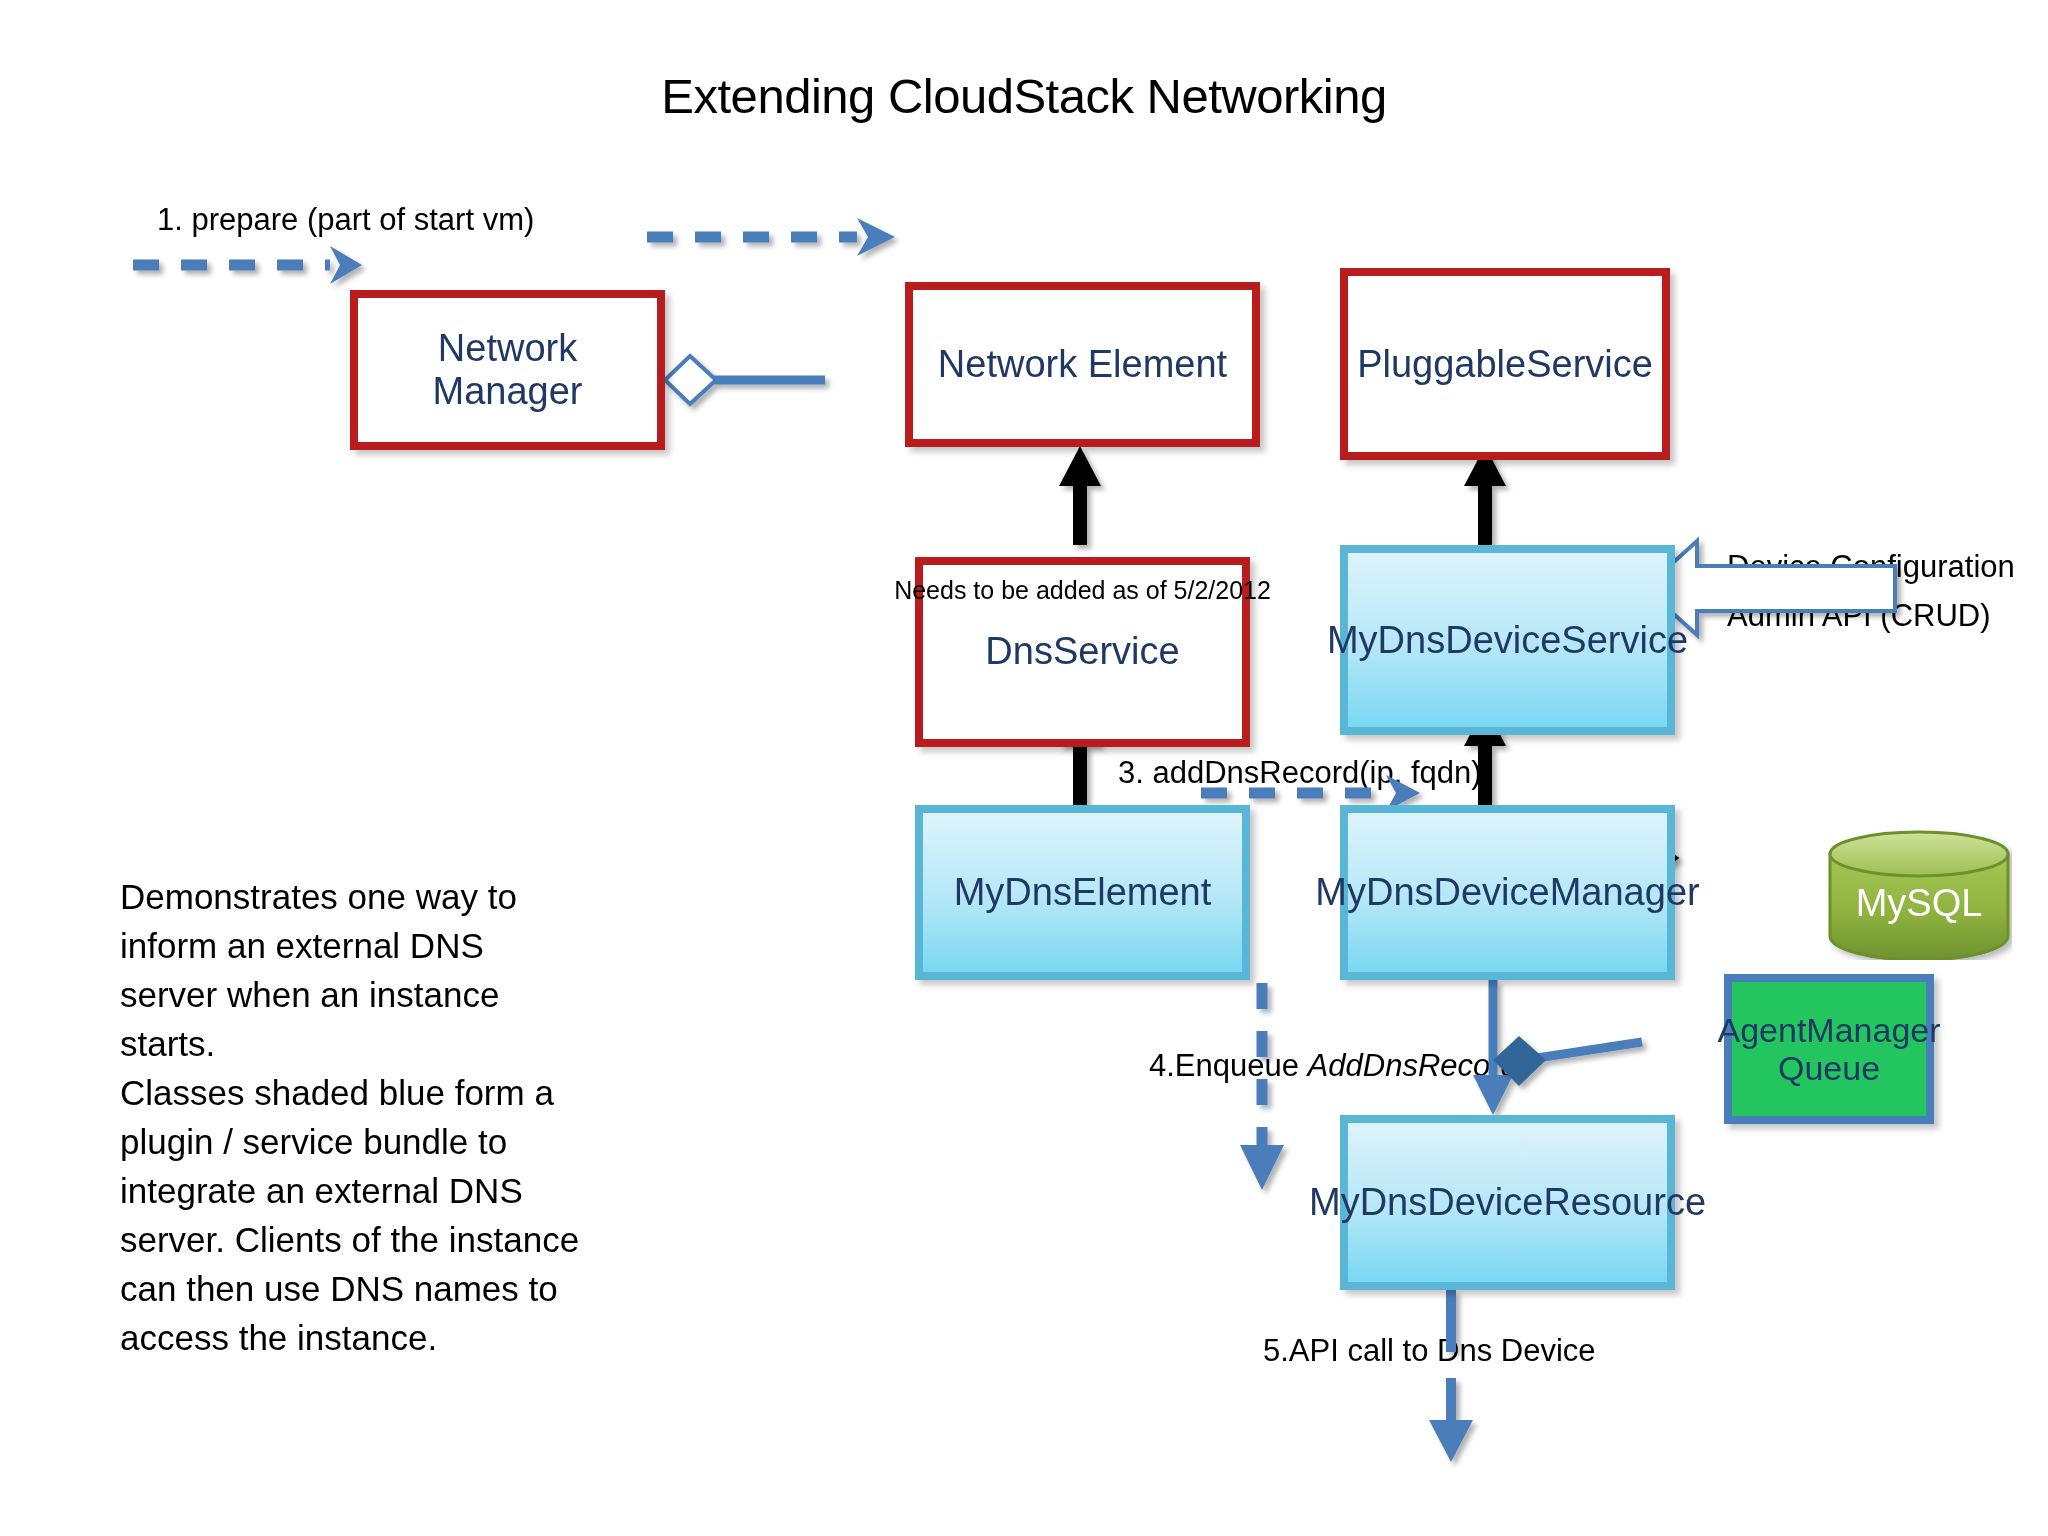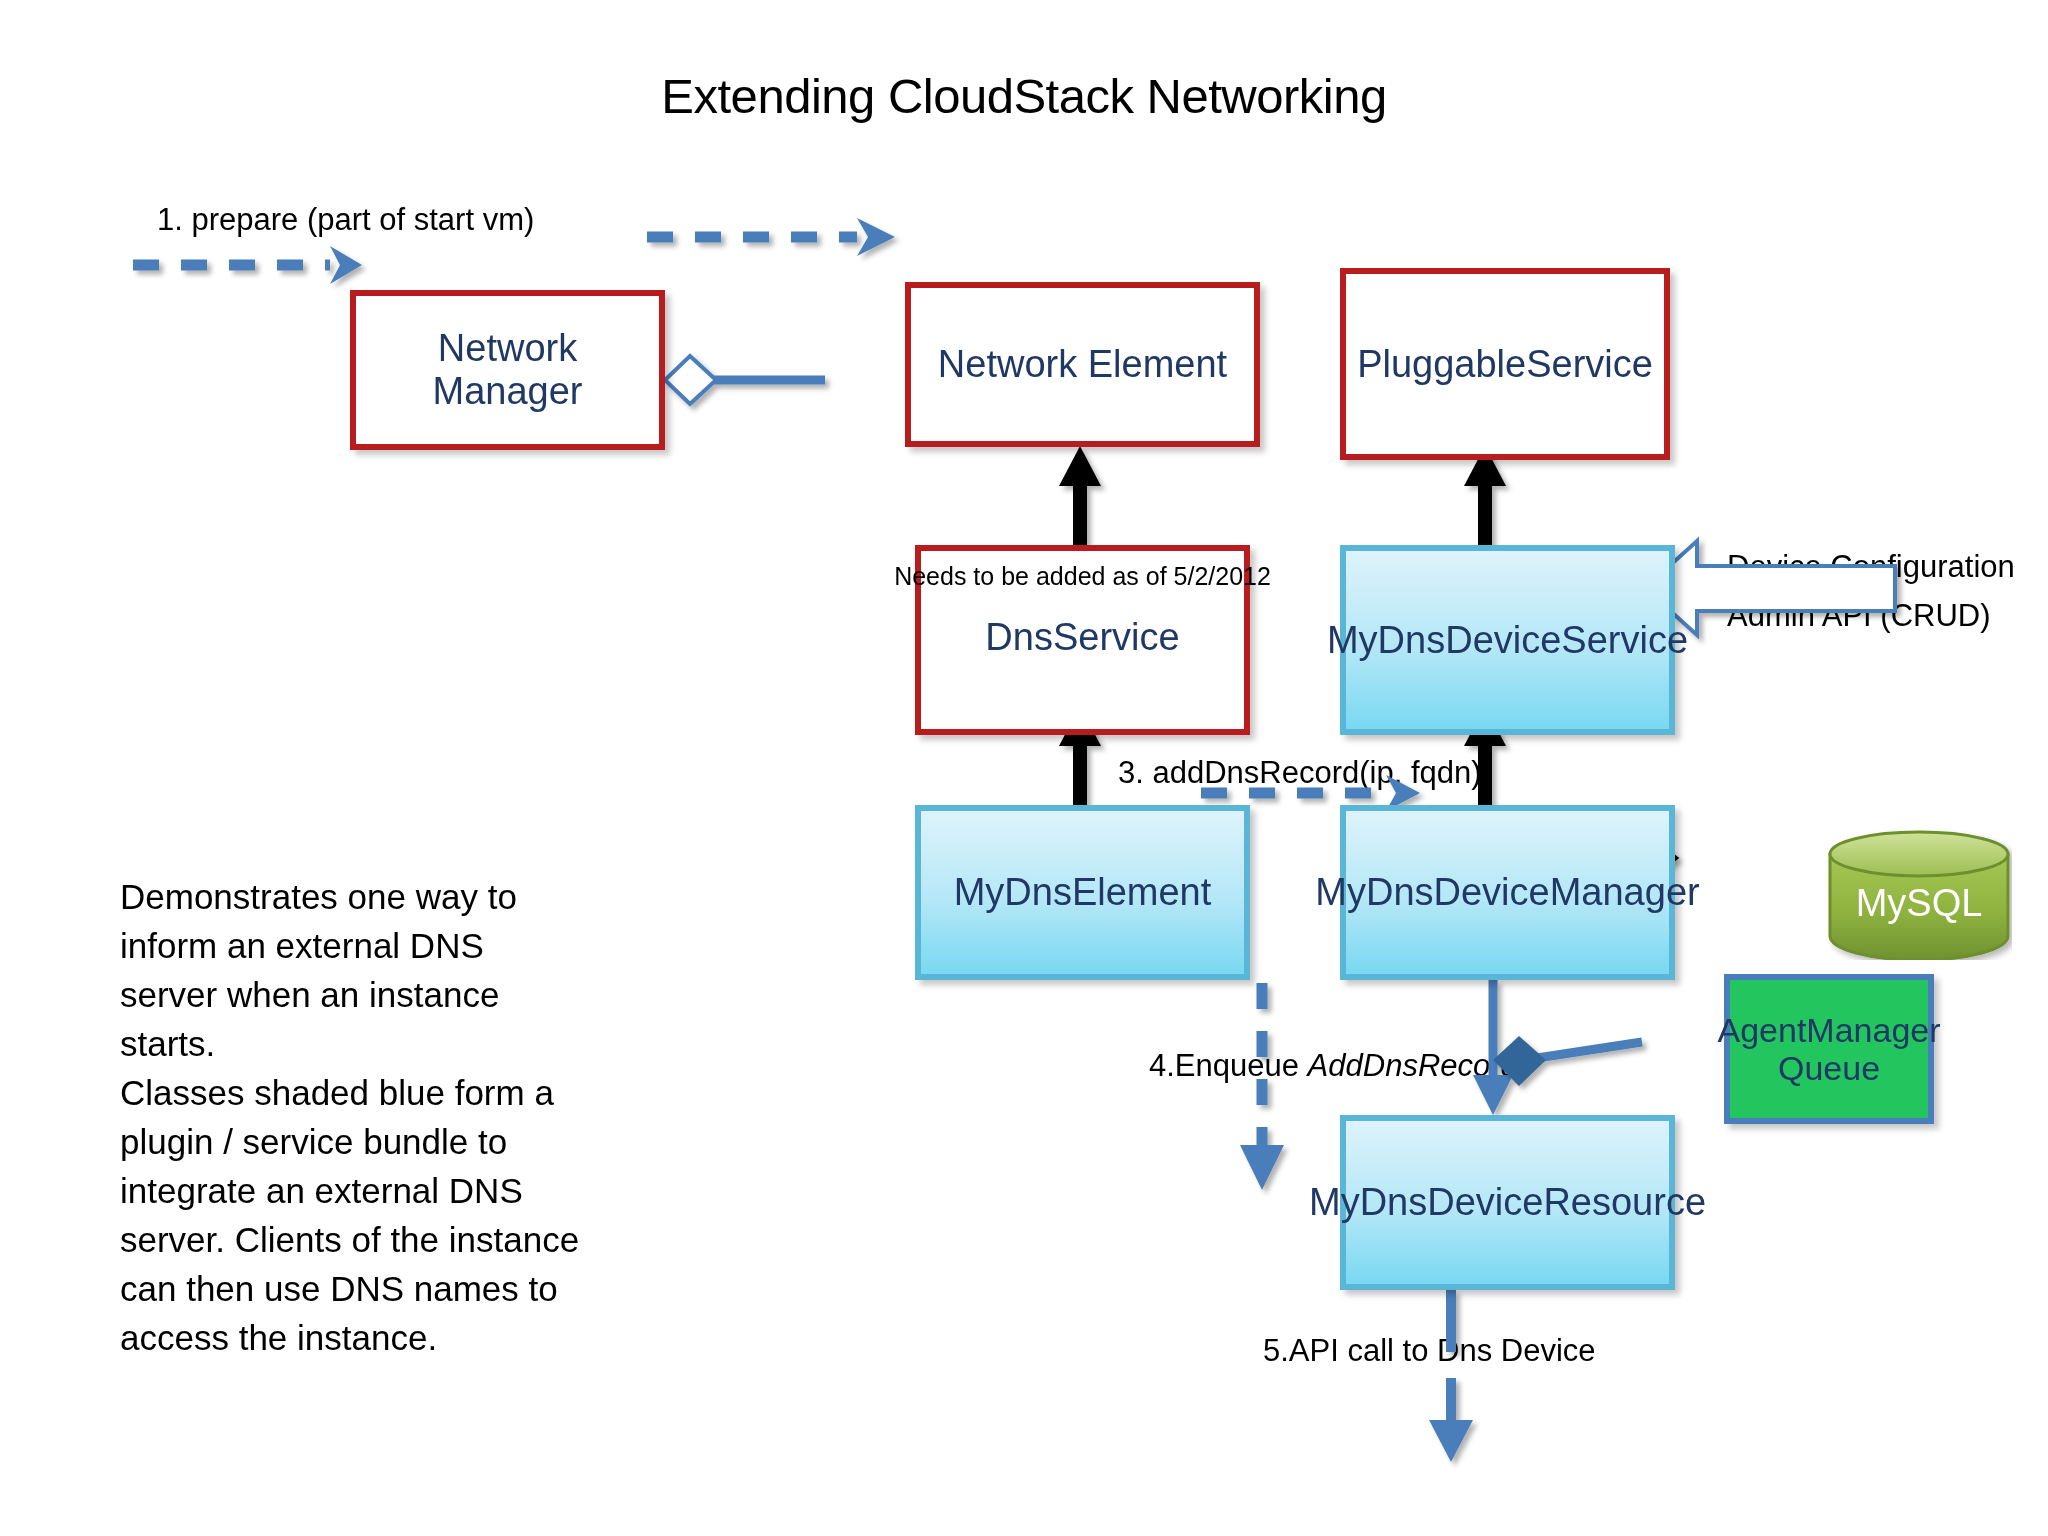--- a/index.html
+++ b/index.html
@@ -10,21 +10,21 @@
 
   
   #title{
     left:0;top:68px;width:2048px;text-align:center;
     font-size:49px;color:#000;letter-spacing:-0.5px;white-space:nowrap;
   }
 
   
   .box{
     box-sizing:border-box;
-    border:6px solid #b91c1c;
+    border:8px solid #b91c1c;
     background:#ffffff;
     display:flex;align-items:center;justify-content:center;
     text-align:center;
     color:#1f3864;
     font-size:38px;
     line-height:1.12;
     box-shadow:5px 5px 6px rgba(0,0,0,0.22);
     padding:2px 8px;
   }
   .box.blue{
@@ -156,21 +156,21 @@
       <path d="M1429,1420 L1473,1420 L1451,1462 Z" fill="#4a7ebb"></path>
     </g>
   </svg>
 
   <div class="abs box" style="left:350px;top:290px;width:315px;height:160px;">Network Manager</div>
 
   <div class="abs box" style="left:905px;top:282px;width:355px;height:165px;">Network Element</div>
 
   <div class="abs box" style="left:1340px;top:268px;width:330px;height:192px;">PluggableService</div>
 
-  <div class="abs box plain" style="left:915px;top:545px;width:335px;height:190px;flex-direction:column;justify-content:flex-start;">
+  <div class="abs box plain" style="left:915px;top:557px;width:335px;height:190px;flex-direction:column;justify-content:flex-start;">
     <div class="note" style="margin-top:9px;">Needs to be added as of 5/2/2012</div>
     <div style="margin-top:26px;">DnsService</div>
   </div>
 
   <div class="abs box blue" style="left:1340px;top:545px;width:335px;height:190px;">MyDnsDeviceService</div>
 
   <div class="abs box blue" style="left:915px;top:805px;width:335px;height:175px;">MyDnsElement</div>
 
   <div class="abs box blue" style="left:1340px;top:805px;width:335px;height:175px;">MyDnsDeviceManager</div>
 

